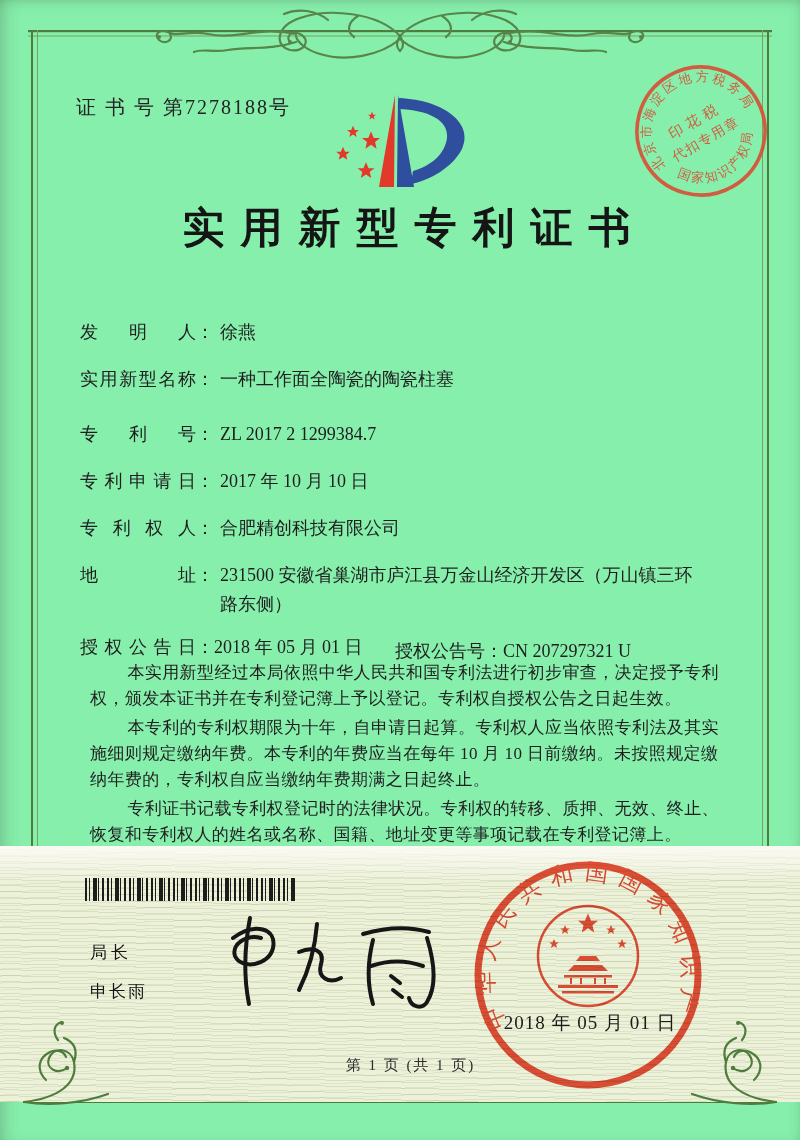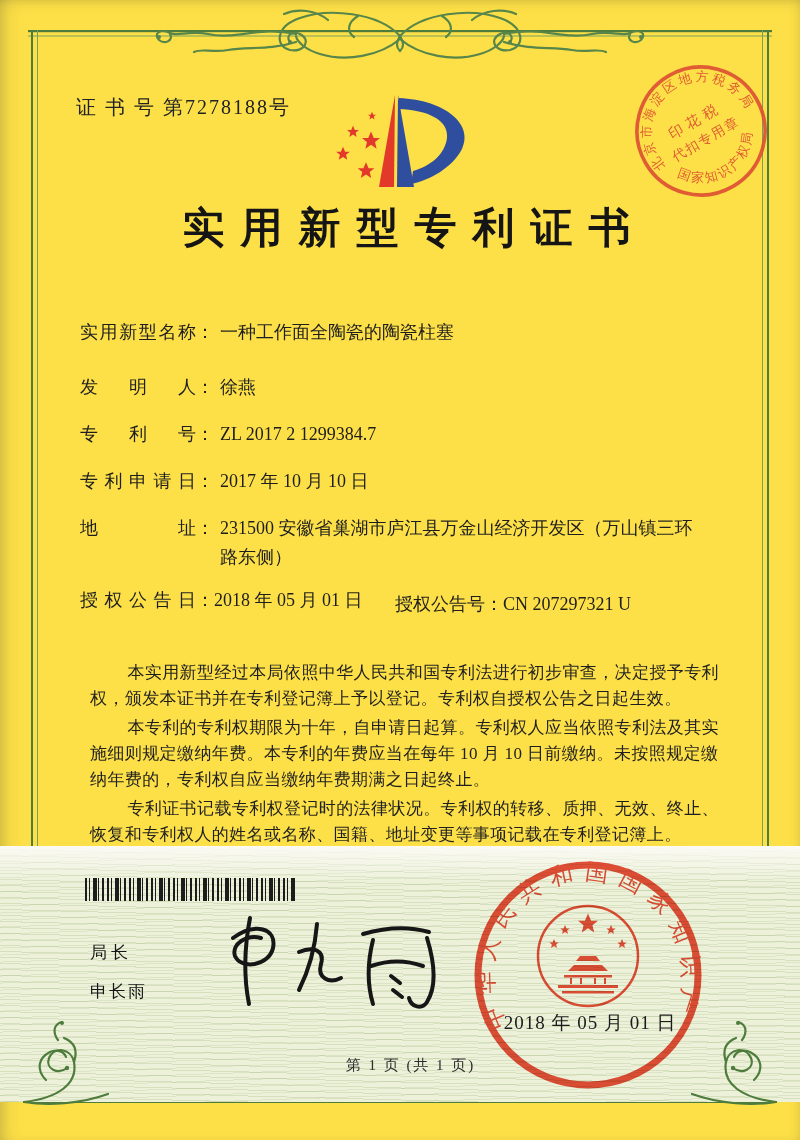--- a/index.html
+++ b/index.html
@@ -1,18 +1,18 @@
 <!DOCTYPE html>
 <html><head>
 <meta charset="utf-8">
 <style>
   html,body{margin:0;padding:0;background:#e9e7e0;}
   .page{
     position:relative;width:800px;height:1140px;margin:0 auto;
-    background:#fde047;overflow:hidden;
+    background:#86efac;overflow:hidden;
     font-family:"Liberation Serif","DejaVu Serif",serif;
     box-shadow:inset 14px 0 20px -14px rgba(60,60,50,.35),
                inset -8px 0 14px -10px rgba(60,60,50,.22),
                inset 0 10px 16px -12px rgba(60,60,50,.25);
   }
   .vline{position:absolute;top:30px;height:1074px;width:4px;}
   .vline.left{left:31px;border-left:2.5px solid #4e7c3c;border-right:1px solid #7aa05e;}
   .vline.right{left:762px;border-right:2.5px solid #4e7c3c;border-left:1px solid #7aa05e;}
   .bottom-line{position:absolute;left:28px;top:1101px;width:744px;height:2px;
     border-top:2.5px solid #4e7c3c;}
@@ -120,31 +120,34 @@
         <textPath href="#stamp-bottom-path" startOffset="6">国家知识产权局</textPath>
       </text>
       <text x="83" y="76" text-anchor="middle" font-size="14.5" letter-spacing="5" font-family="'Liberation Serif',serif">印花税</text>
       <text x="83" y="97" text-anchor="middle" font-size="13.5" letter-spacing="1.5" font-family="'Liberation Serif',serif">代扣专用章</text>
     </g>
   </svg>
 
   <div class="title">实用新型专利证书</div>
 
   <div class="fields">
+    <div class="frow mb18">
+      <span class="flabel">发明人</span><span class="colon">：</span><span class="fval">徐燕</span>
+    </div>
     <div class="frow mb26">
       <span class="flabel">实用新型名称</span><span class="colon">：</span><span class="fval">一种工作面全陶瓷的陶瓷柱塞</span>
     </div>
     <div class="frow mb18">
-      <span class="flabel">发明人</span><span class="colon">：</span><span class="fval">徐燕</span>
-    </div>
-    <div class="frow mb18">
       <span class="flabel">专利号</span><span class="colon">：</span><span class="fval">ZL 2017 2 1299384.7</span>
     </div>
     <div class="frow mb18">
       <span class="flabel">专利申请日</span><span class="colon">：</span><span class="fval">2017 年 10 月 10 日</span>
+    </div>
+    <div class="frow mb18">
+      <span class="flabel">专利权人</span><span class="colon">：</span><span class="fval">合肥精创科技有限公司</span>
     </div>
     <div class="frow mb14">
       <span class="flabel">地址</span><span class="colon">：</span><span class="fval">231500 安徽省巢湖市庐江县万金山经济开发区（万山镇三环路东侧）</span>
     </div>
     <div class="frow">
       <span class="flabel">授权公告日</span><span class="colon">：</span><span>2018 年 05 月 01 日</span>
       <span class="grant-right">
         <span>授权公告号</span><span class="colon">：</span><span>CN 207297321 U</span>
       </span>
     </div>

